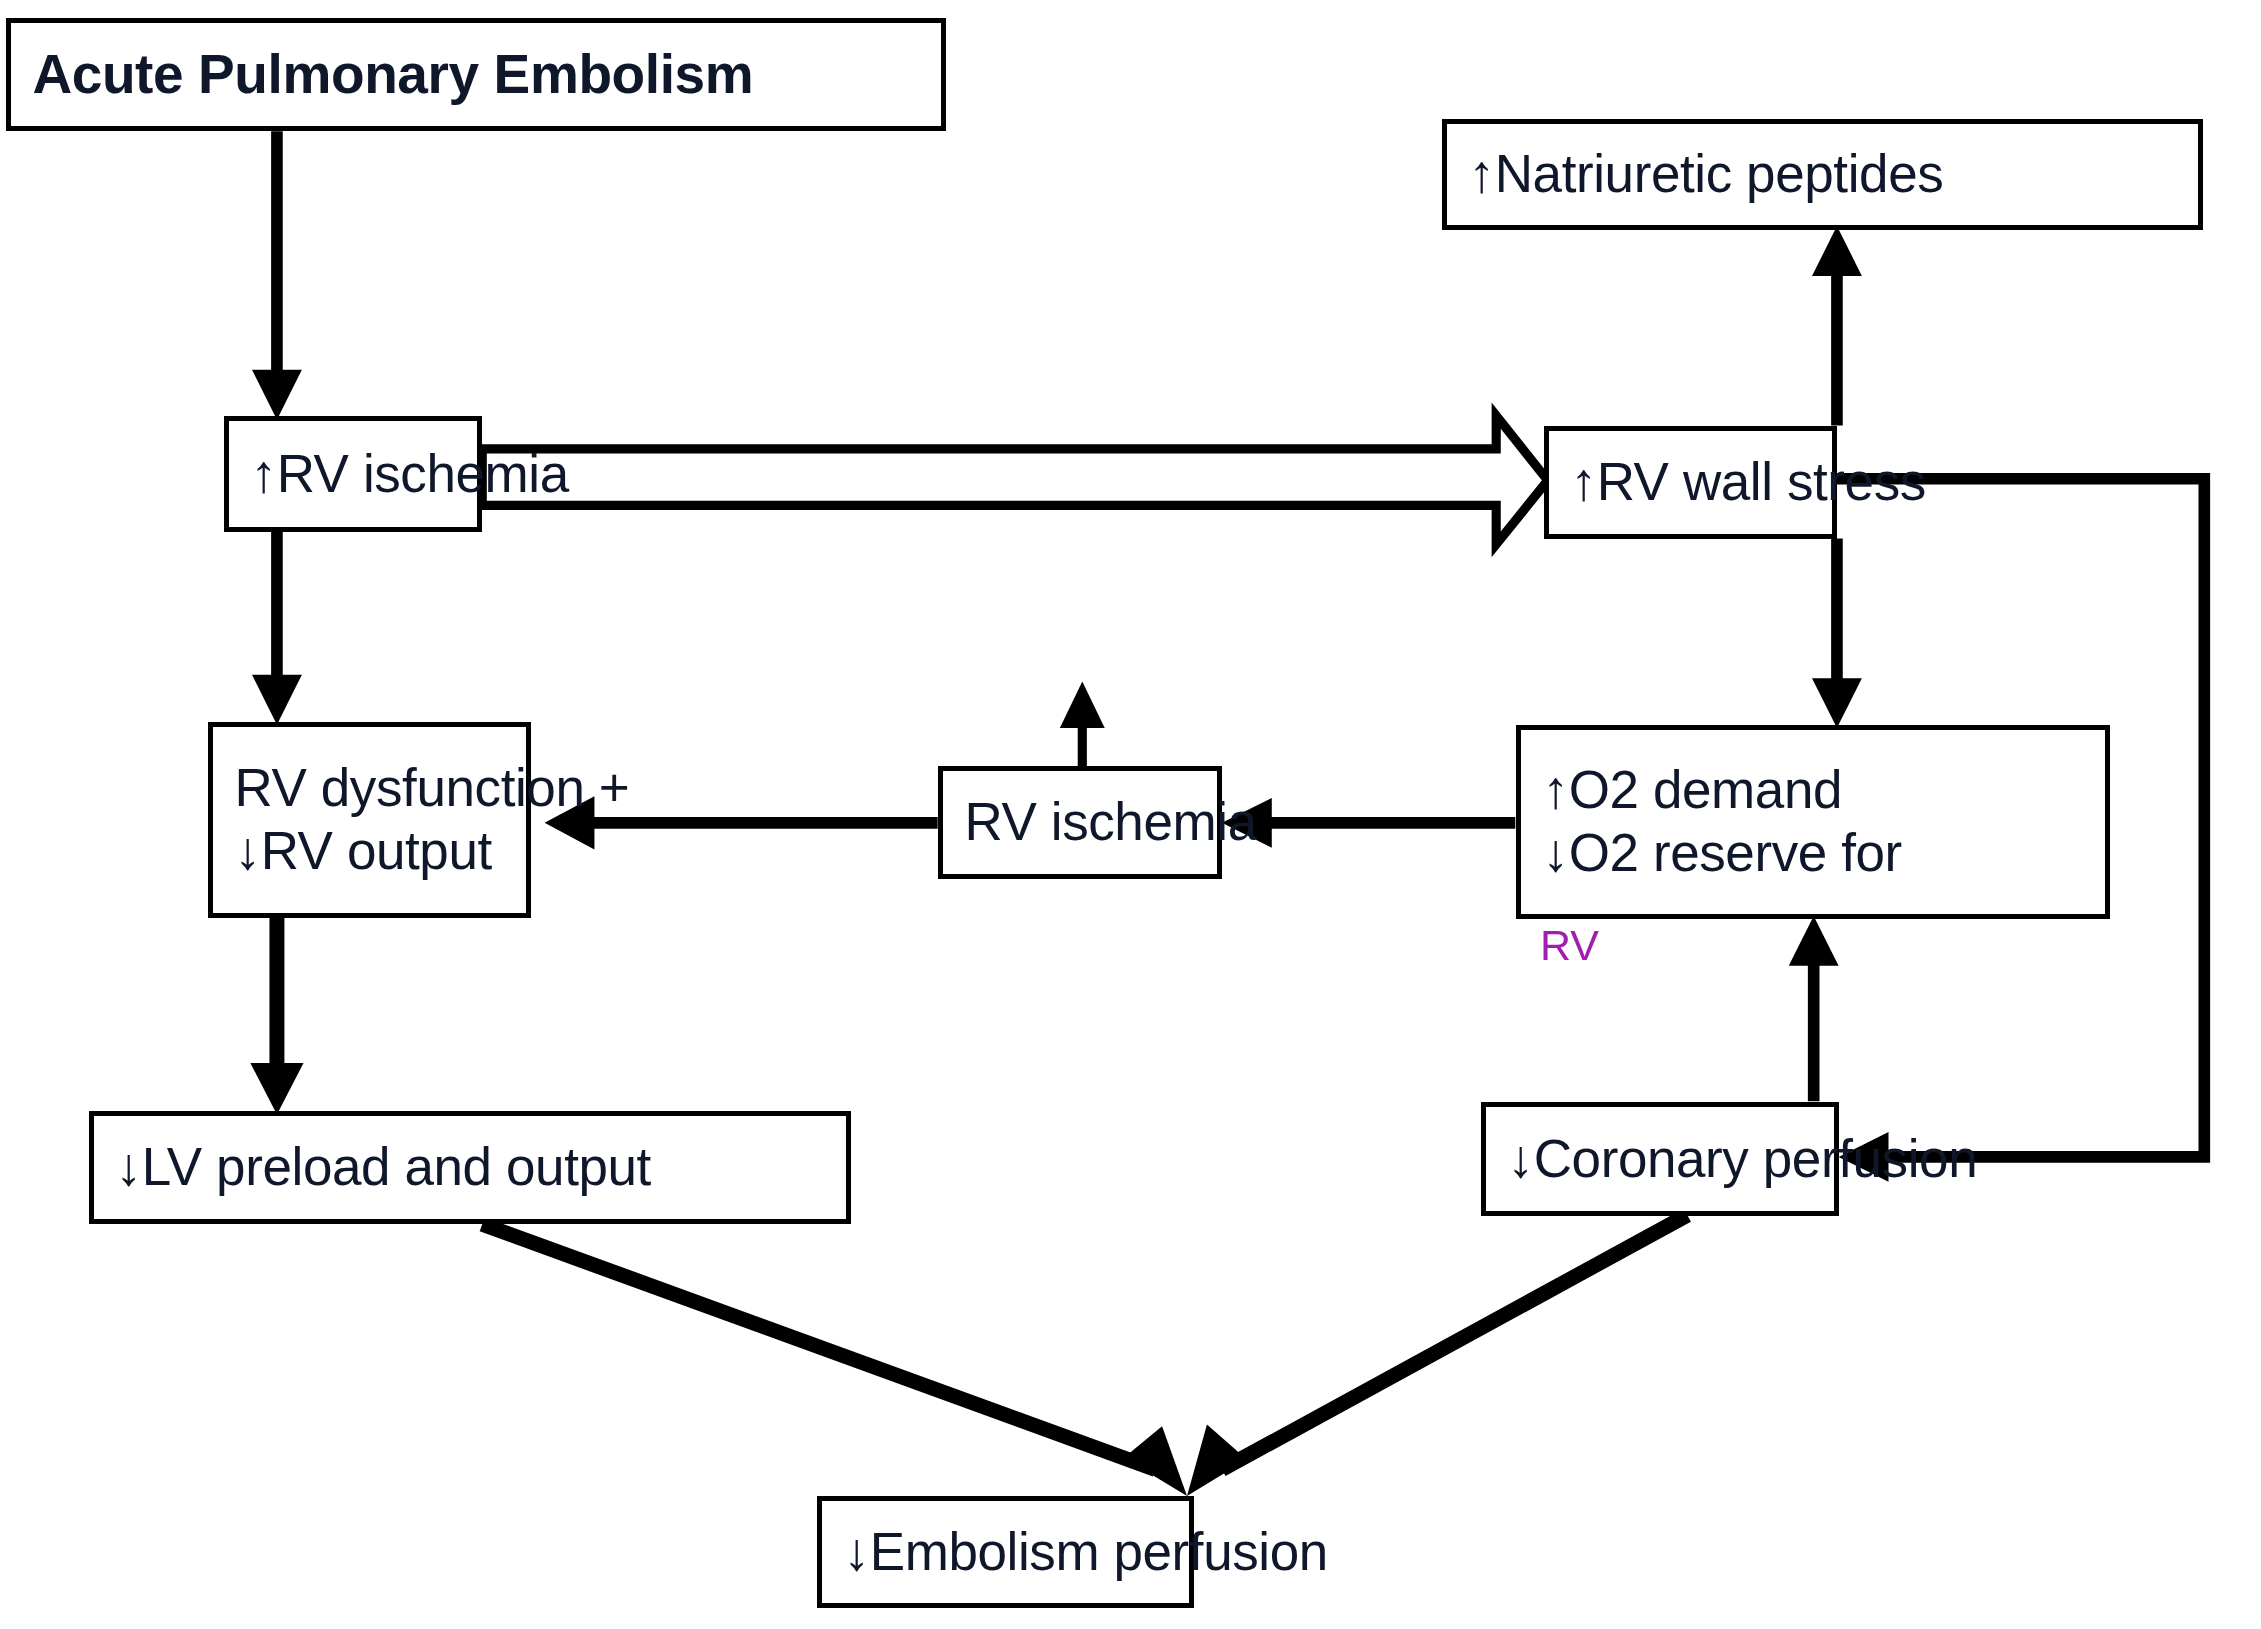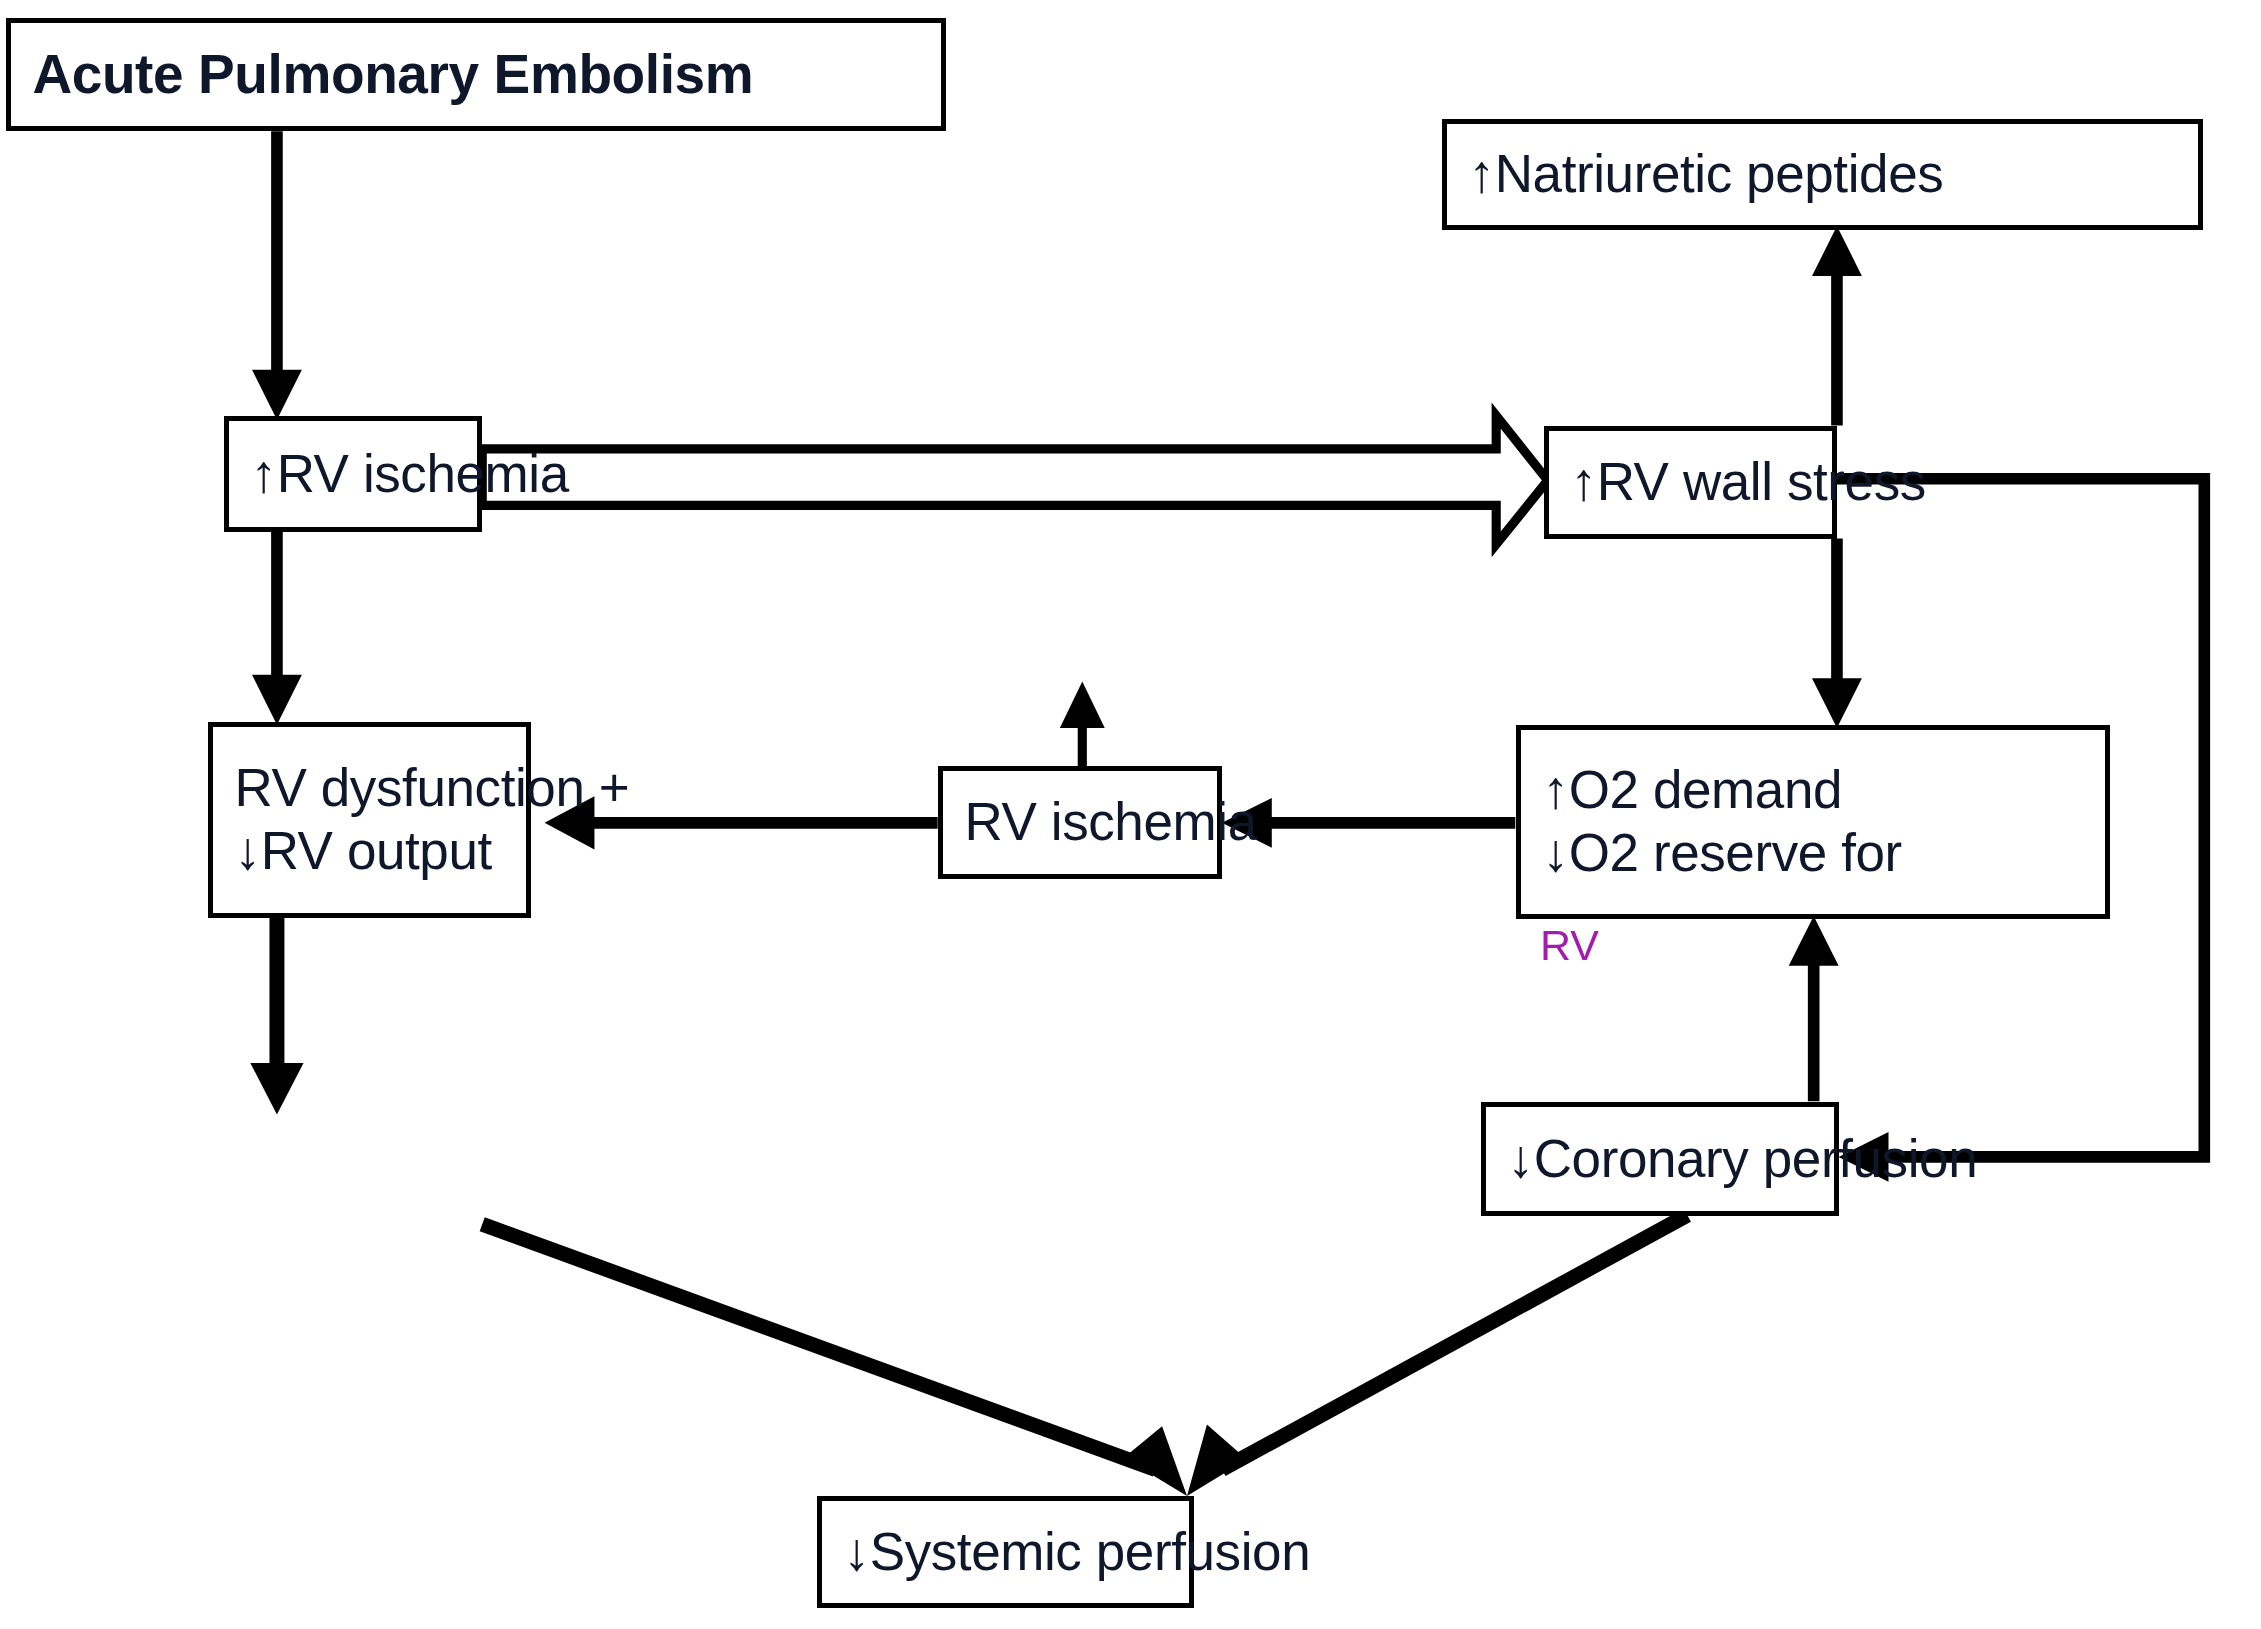--- a/index.html
+++ b/index.html
@@ -188,23 +188,26 @@
   <div class="node centered" style="left:938px; top:766px; width:284px; height:113px;">
     <span class="txt">RV ischemia</span>
   </div>
 
   <div class="node two-line" style="left:1516px; top:725px; width:594px; height:194px;">
     <span class="txt">↑O2 demand
 ↓O2 reserve for</span>
   </div>
   <span class="overflow-label" style="left:1540px; top:924px;">RV</span>
 
+  <div class="node centered" style="left:89px; top:1111px; width:762px; height:113px;">
+    <span class="txt">↓LV preload and output</span>
+  </div>
 
   <div class="node centered" style="left:1481px; top:1102px; width:358px; height:114px;">
     <span class="txt">↓Coronary perfusion</span>
   </div>
 
   <div class="node centered" style="left:817px; top:1496px; width:377px; height:112px;">
-    <span class="txt">↓Systemic perfusion</span>
+    <span class="txt">↓Embolism perfusion</span>
   </div>
 
 </div>
 
 
 </body></html>

